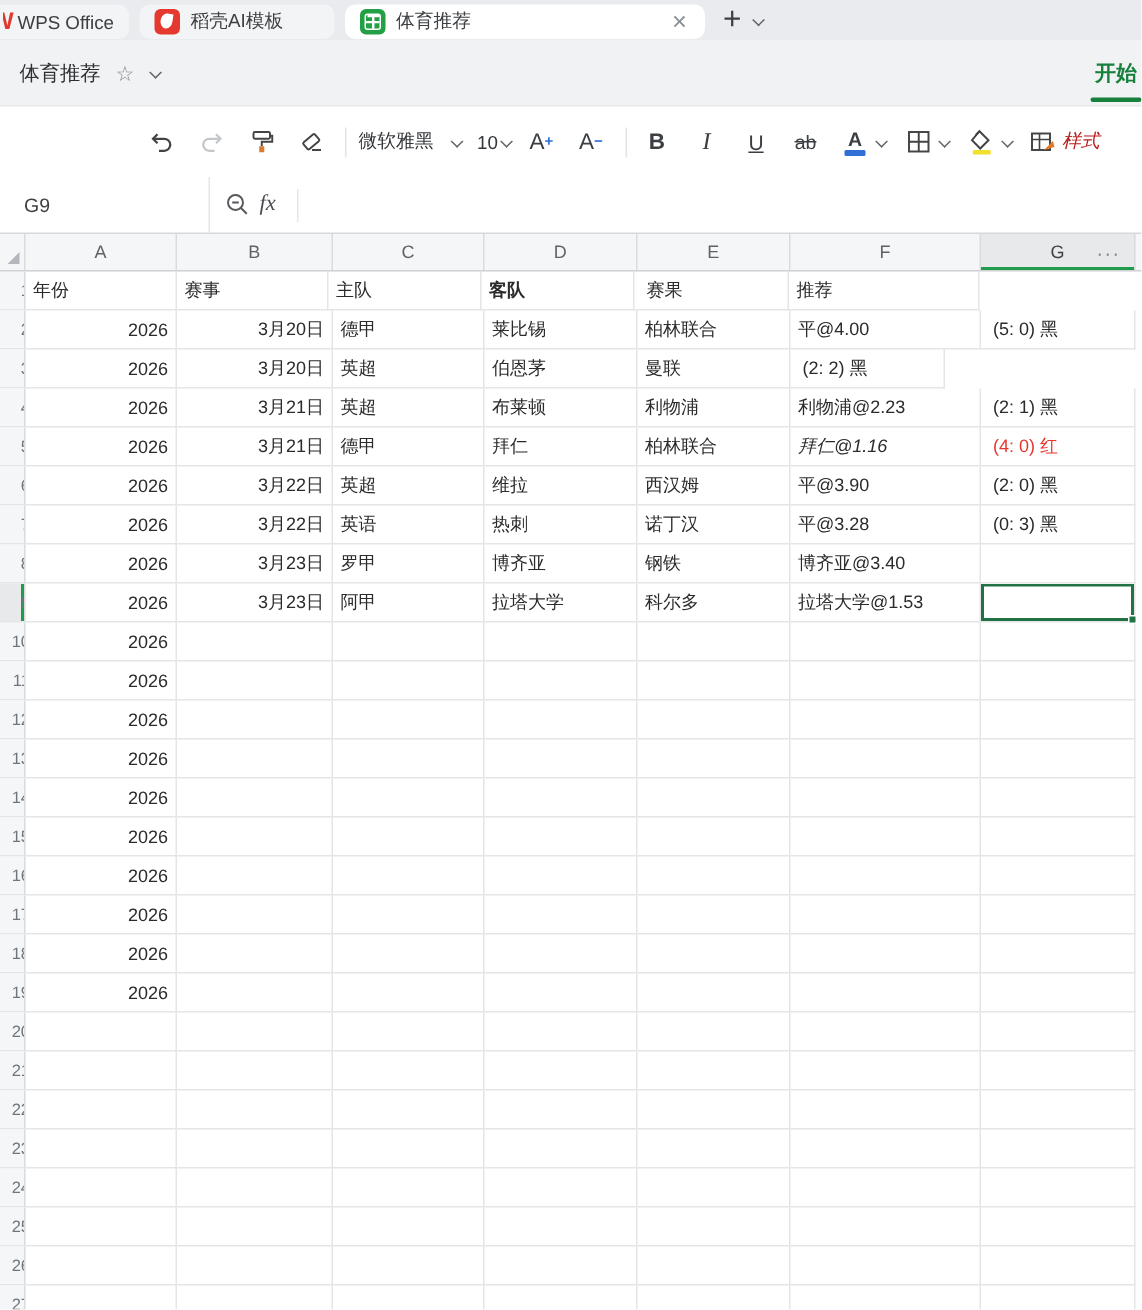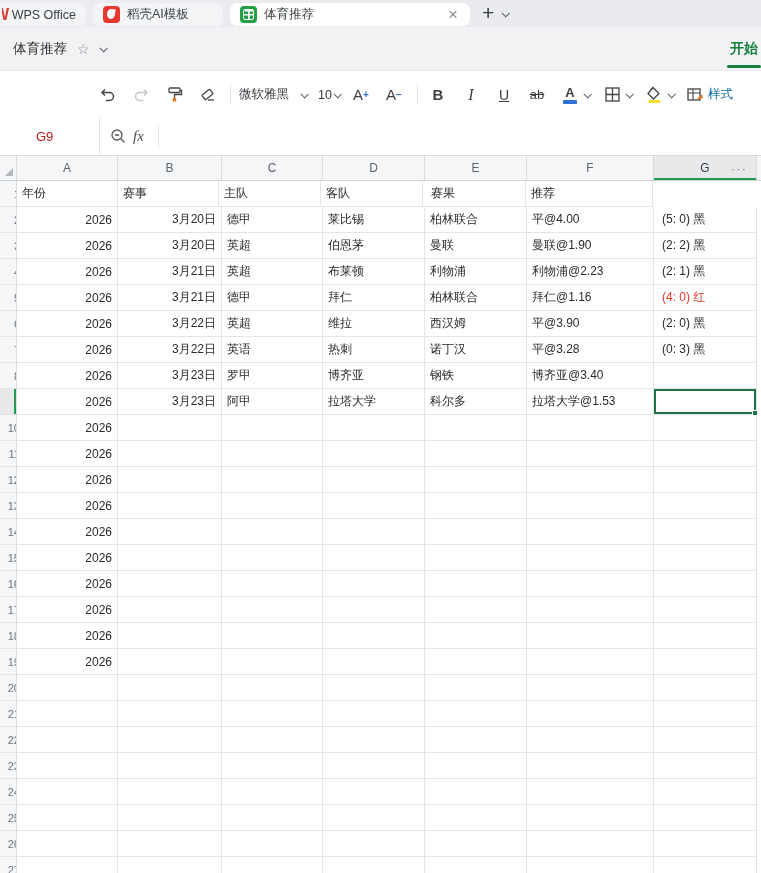--- a/index.html
+++ b/index.html
@@ -51,27 +51,27 @@
   .vsep { width: 1px; height: 20px; background: #e1e3e5; margin: 0 8px 0 2px; flex: none; }
   .font-name { font-size: 12.5px; color: #35383c; width: 62px; }
   .font-size { font-size: 12.5px; color: #35383c; width: 18px; text-align: center; }
   .glyph-b { font-weight: 700; font-size: 15px; }
   .glyph-i { font-style: italic; font-family: "Liberation Serif", serif; font-size: 16px; }
   .glyph-u { text-decoration: underline; font-size: 14px; }
   .glyph-ab { text-decoration: line-through; font-size: 13px; }
   .acolor { display: flex; flex-direction: column; align-items: center; line-height: 1; }
   .acolor .letter { font-size: 13px; font-weight: 600; }
   .acolor .bar { width: 14px; height: 4px; border-radius: 1px; margin-top: 1px; }
-  .style-label { font-size: 12.5px; color: #0369a1; margin-left: 4px; }
+  .style-label { font-size: 12.5px; color: #b91c1c; margin-left: 4px; font-style: italic; }
 
   
   .formulabar { height: 38px; background: #fff; border-bottom: 1px solid #d6d8da; display: flex;
     align-items: center; }
-  .namebox { width: 100px; height: 100%; display: flex; align-items: center; padding-left: 36px;
-    font-size: 13px; color: #b91c1c; border-right: 1px solid #e4e6e8; }
+  .namebox { width: 140px; height: 100%; display: flex; align-items: center; padding-left: 16px;
+    font-size: 13px; color: #404040; border-right: 1px solid #e4e6e8; }
   .fx { font-family: "Liberation Serif", serif; font-style: italic; font-size: 15px; color: #4a4d52;
     margin: 0 6px; }
   .fbar-sep { width: 1px; height: 22px; background: #e4e6e8; margin-left: 8px; }
 
   
   .sheet { position: relative; width: 761px; }
   .colheaders { display: flex; height: 25px; background: #f5f6f7; border-bottom: 1px solid #cfd2d5;
     position: relative; }
   .cornercell { width: 17px; border-right: 1px solid #d9dbdd; position: relative; flex: none; }
   .corner-tri { position: absolute; right: 3px; bottom: 4px; width: 0; height: 0;
@@ -234,21 +234,21 @@
       <div class="more-cols">···</div>
   </div>
   <div class="gridbody" id="gridbody">
       <div class="grow">
         <div class="rowh">
           <span>1</span>
         </div>
         <div class="cell" style="width: 101px;">年份</div>
         <div class="cell" style="width: 101px;">赛事</div>
         <div class="cell" style="width: 102px;">主队</div>
-        <div class="cell" style="width: 102px;">客队</div>
+        <div class="cell" style="width: 102px; font-weight: bold;">客队</div>
         <div class="cell res" style="width: 103px;">赛果</div>
         <div class="cell" style="width: 127px;">推荐</div>
       </div>
       <div class="grow">
         <div class="rowh">
           <span>2</span>
         </div>
         <div class="cell num" style="width: 101px;">2026</div>
         <div class="cell num" style="width: 104px;">3月20日</div>
         <div class="cell" style="width: 101px;">德甲</div>
@@ -259,21 +259,20 @@
       </div>
       <div class="grow">
         <div class="rowh">
           <span>3</span>
         </div>
         <div class="cell num" style="width: 101px;">2026</div>
         <div class="cell num" style="width: 104px;">3月20日</div>
         <div class="cell" style="width: 101px;">英超</div>
         <div class="cell" style="width: 102px;">伯恩茅</div>
         <div class="cell" style="width: 102px;">曼联</div>
-        <div class="cell" style="width: 127px;">曼联@1.90</div>
         <div class="cell res" style="width: 103px;">(2: 2) 黑</div>
       </div>
       <div class="grow">
         <div class="rowh">
           <span>4</span>
         </div>
         <div class="cell num" style="width: 101px;">2026</div>
         <div class="cell num" style="width: 104px;">3月21日</div>
         <div class="cell" style="width: 101px;">英超</div>
         <div class="cell" style="width: 102px;">布莱顿</div>
@@ -283,21 +282,21 @@
       </div>
       <div class="grow">
         <div class="rowh">
           <span>5</span>
         </div>
         <div class="cell num" style="width: 101px;">2026</div>
         <div class="cell num" style="width: 104px;">3月21日</div>
         <div class="cell" style="width: 101px;">德甲</div>
         <div class="cell" style="width: 102px;">拜仁</div>
         <div class="cell" style="width: 102px;">柏林联合</div>
-        <div class="cell" style="width: 127px;">拜仁@1.16</div>
+        <div class="cell" style="width: 127px; font-style: italic;">拜仁@1.16</div>
         <div class="cell res red" style="width: 103px;">(4: 0) 红</div>
       </div>
       <div class="grow">
         <div class="rowh">
           <span>6</span>
         </div>
         <div class="cell num" style="width: 101px;">2026</div>
         <div class="cell num" style="width: 104px;">3月22日</div>
         <div class="cell" style="width: 101px;">英超</div>
         <div class="cell" style="width: 102px;">维拉</div>

